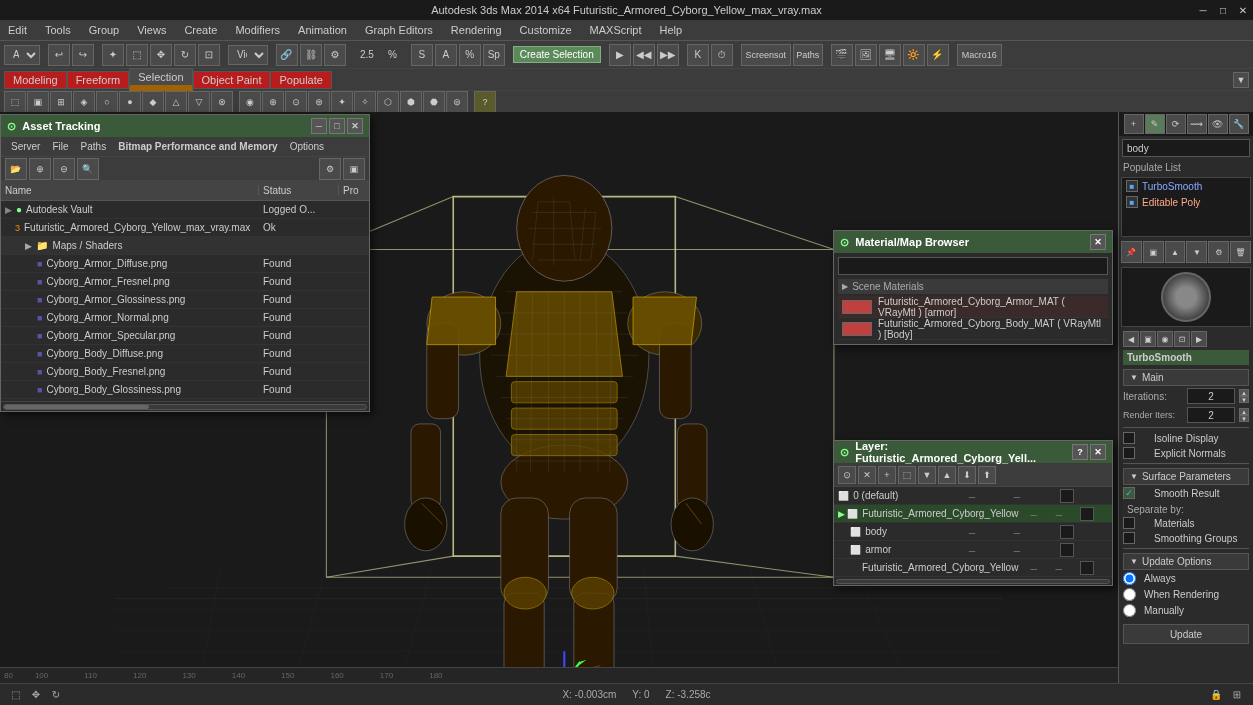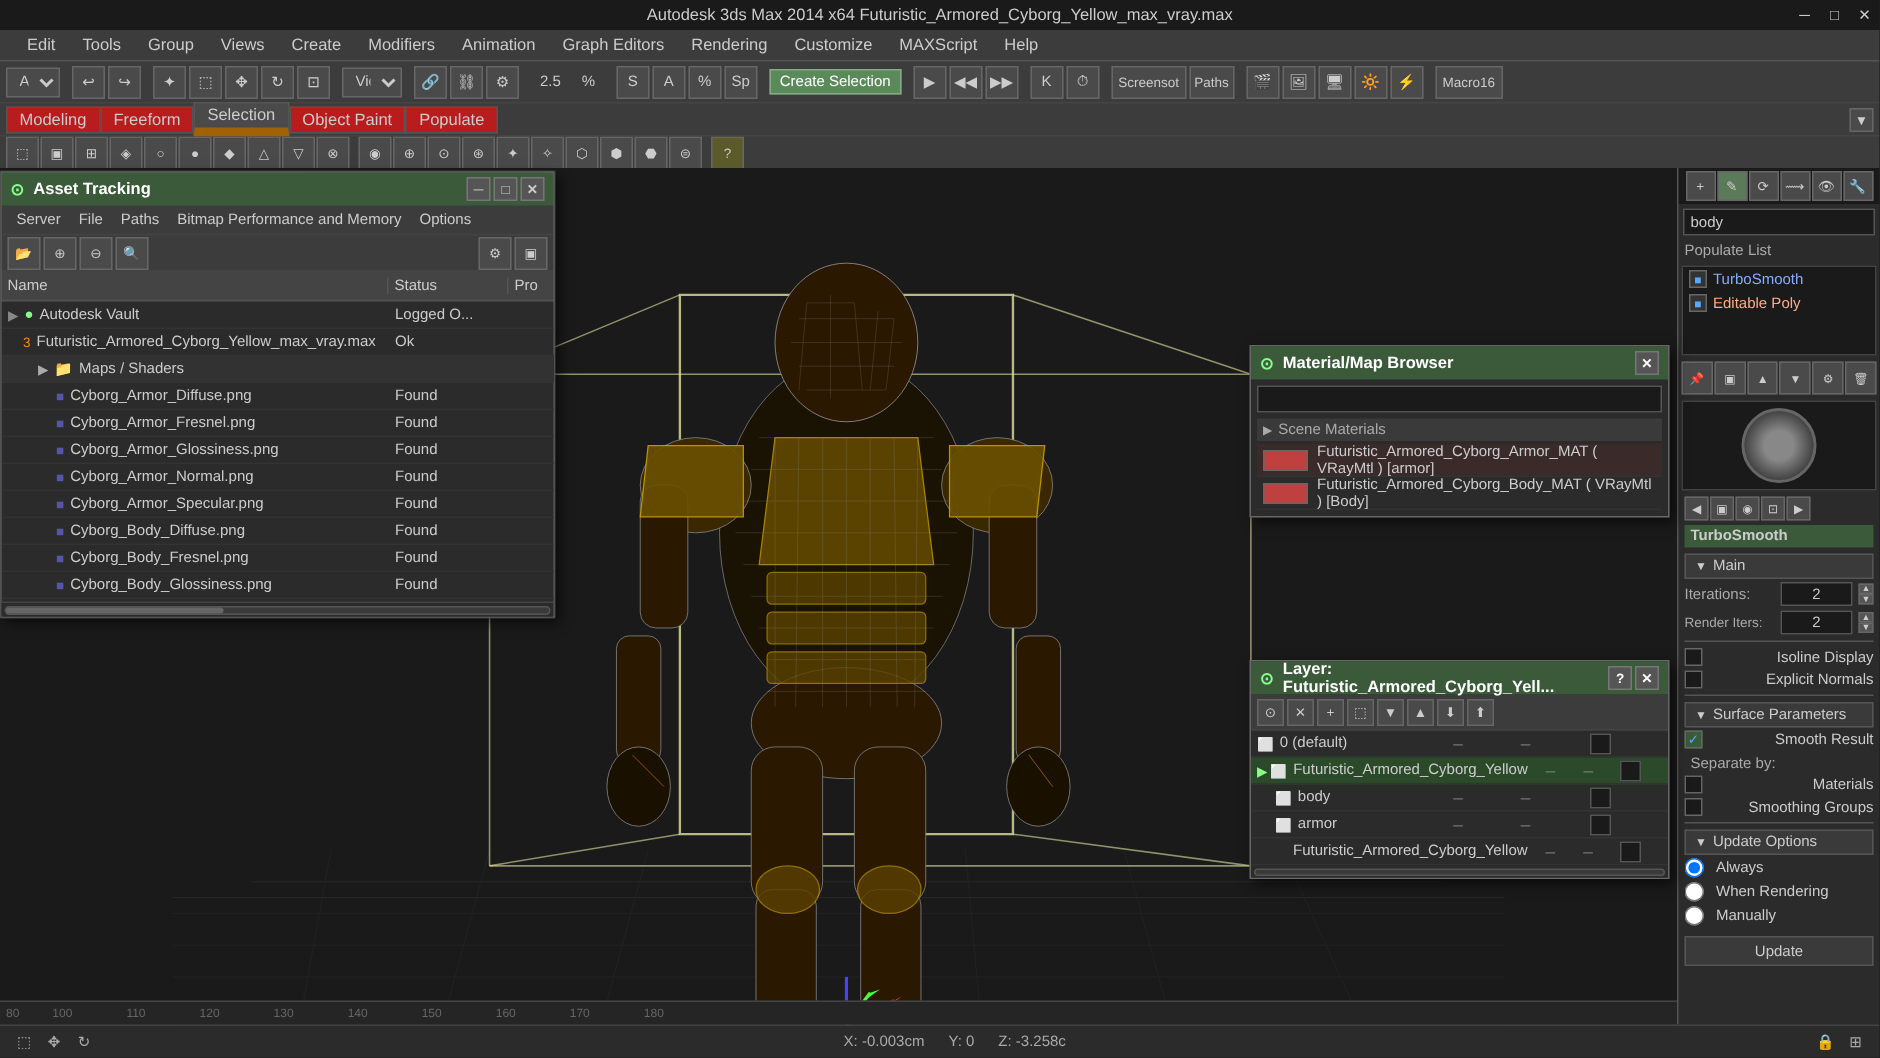--- a/index.html
+++ b/index.html
@@ -4,21 +4,21 @@
   <style>
     * { margin: 0; padding: 0; box-sizing: border-box; }
     body { width: 1253px; height: 705px; background: #2b2b2b; font-family: 'Arial', sans-serif; font-size: 11px; color: #ccc; overflow: hidden; }
     
     
     #titlebar { background: #1a1a1a; height: 20px; display: flex; align-items: center; justify-content: center; color: #ccc; font-size: 11px; position: relative; }
     #titlebar .win-controls { position: absolute; right: 0; display: flex; }
     #titlebar .win-btn { width: 20px; height: 20px; display: flex; align-items: center; justify-content: center; cursor: pointer; background: #1a1a1a; color: #ccc; font-size: 10px; }
     
     
-    #menubar { background: #3c3c3c; height: 20px; display: flex; align-items: center; padding: 0 10px; gap: 2px; }
+    #menubar { background: #3c3c3c; height: 20px; display: flex; align-items: center; padding: 0 0; gap: 2px; }
     .menu-item { padding: 2px 8px; color: #ccc; cursor: pointer; font-size: 11px; height: 20px; display: flex; align-items: center; }
     
     
     #toolbar1 { background: #3c3c3c; height: 30px; display: flex; align-items: center; padding: 0 4px; gap: 2px; border-top: 1px solid #555; }
     #toolbar2 { background: #3c3c3c; height: 26px; display: flex; align-items: center; padding: 0 4px; gap: 1px; border-top: 1px solid #444; }
     #toolbar3 { background: #3c3c3c; height: 22px; display: flex; align-items: center; padding: 0 2px; gap: 0; border-top: 1px solid #444; }
     
     .tb-btn { width: 22px; height: 22px; background: #4a4a4a; border: 1px solid #666; display: flex; align-items: center; justify-content: center; cursor: pointer; color: #ccc; font-size: 10px; }
     .tb-separator { width: 4px; height: 22px; }
     .tb-label { color: #ccc; font-size: 11px; padding: 0 6px; }
@@ -72,21 +72,21 @@
     
     #vp-info { position: absolute; top: 2px; left: 2px; z-index: 20; }
     .vp-tag { background: rgba(0,0,0,0.6); padding: 1px 5px; font-size: 10px; color: #ccc; display: inline-block; }
     
     .section-collapse { background: #3a3a3a; padding: 2px 6px; font-size: 10px; color: #ccc; cursor: pointer; border: 1px solid #555; margin-bottom: 2px; display: flex; align-items: center; gap: 4px; }
     .collapse-arrow { font-size: 8px; }
     
     .param-row { display: flex; align-items: center; margin-bottom: 3px; gap: 4px; }
     .param-label { font-size: 10px; color: #aaa; min-width: 60px; }
     .param-input { background: #1a1a1a; border: 1px solid #555; color: #ccc; font-size: 10px; height: 16px; flex: 1; text-align: center; }
-    .param-check { display: flex; align-items: center; gap: 0; justify-content: space-between; }
+    .param-check { display: flex; align-items: center; gap: 19px; }
 
     
     ::-webkit-scrollbar { width: 8px; height: 8px; }
     ::-webkit-scrollbar-track { background: #2b2b2b; }
     ::-webkit-scrollbar-thumb { background: #555; }
   </style>
 </head>
 <body>
 
 <div id="titlebar">
@@ -497,21 +497,21 @@
       <div style="width:16px;height:16px;background:#555;border:1px solid #777;display:flex;align-items:center;justify-content:center;cursor:pointer;font-size:9px;color:#ccc;">─</div>
       <div style="width:16px;height:16px;background:#555;border:1px solid #777;display:flex;align-items:center;justify-content:center;cursor:pointer;font-size:9px;color:#ccc;">□</div>
       <div style="width:16px;height:16px;background:#555;border:1px solid #777;display:flex;align-items:center;justify-content:center;cursor:pointer;font-size:9px;color:#ccc;">✕</div>
     </div>
   </div>
 
   <div style="background:#3c3c3c;height:20px;display:flex;align-items:center;padding:0 4px;border-bottom:1px solid #444;">
     <span class="menu-item" style="font-size:10px;padding:1px 6px;">Server</span>
     <span class="menu-item" style="font-size:10px;padding:1px 6px;">File</span>
     <span class="menu-item" style="font-size:10px;padding:1px 6px;">Paths</span>
-    <span class="menu-item" style="font-size:10px;padding:1px 6px;">Bitmap Performance and Memory</span>
+    <span class="menu-item" style="font-size:10px;padding:1px 6px;font-weight:bold;">Bitmap Performance and Memory</span>
     <span class="menu-item" style="font-size:10px;padding:1px 6px;">Options</span>
   </div>
 
   <div style="background:#3c3c3c;height:24px;display:flex;align-items:center;padding:0 4px;gap:2px;border-bottom:1px solid #444;">
     <div class="tb-btn" style="font-size:9px;">📂</div>
     <div class="tb-btn" style="font-size:9px;">⊕</div>
     <div class="tb-btn" style="font-size:9px;">⊖</div>
     <div class="tb-btn" style="font-size:9px;">🔍</div>
     <div style="flex:1;"></div>
     <div class="tb-btn" style="font-size:9px;">⚙</div>

